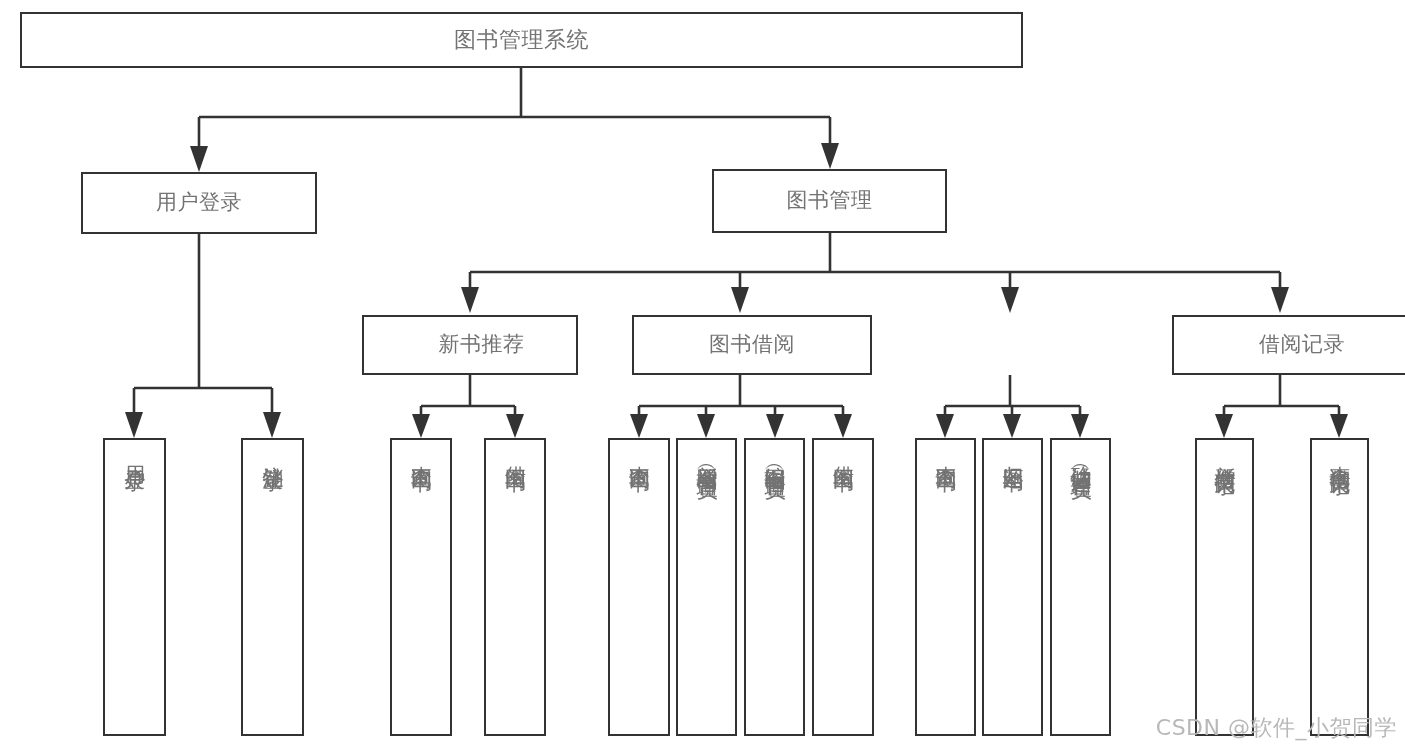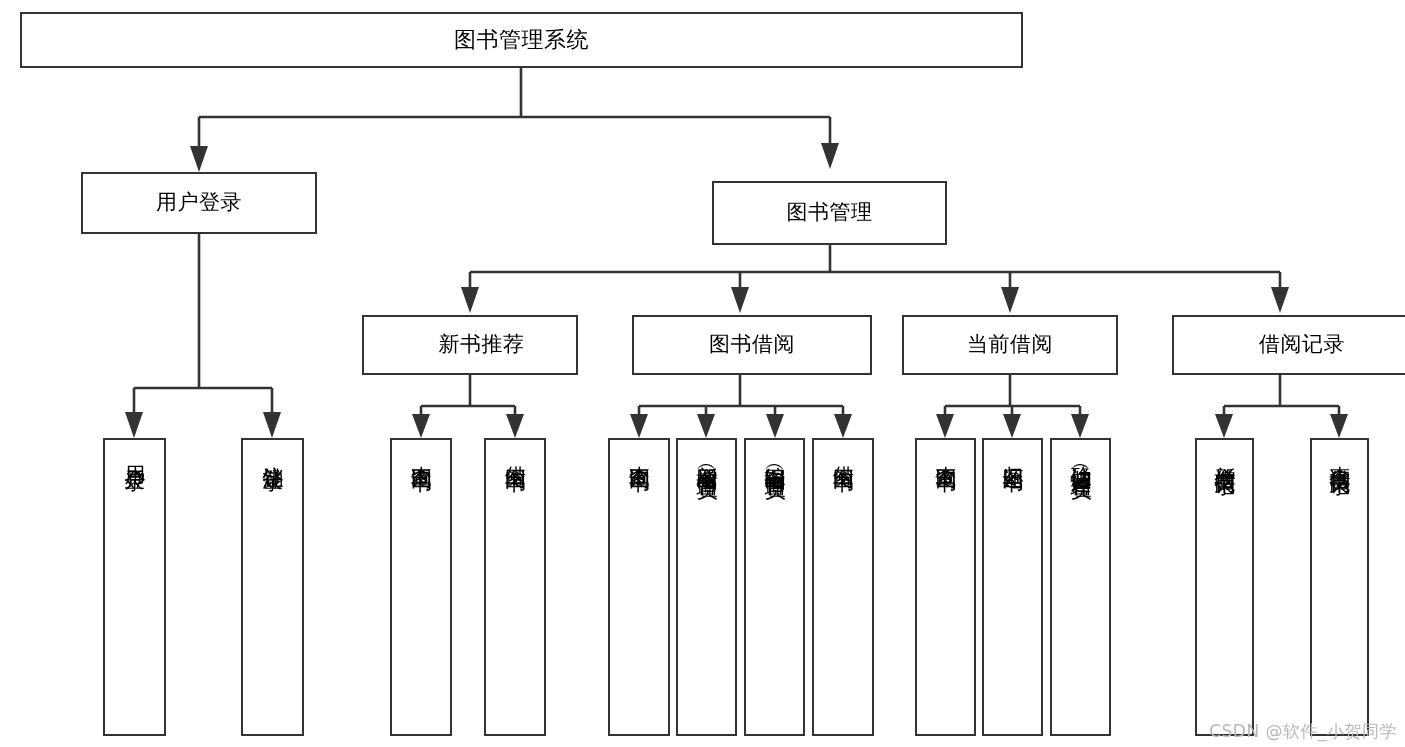--- a/index.html
+++ b/index.html
@@ -39,21 +39,21 @@
   .node {
     position: absolute;
     box-sizing: border-box;
     background: #ffffff;
     border: 2.6px solid #333333;
     display: flex;
     align-items: center;
     justify-content: center;
   }
   .node .label {
-    color: #000000;
+    color: #737373;
     line-height: 1.22;
     text-align: left;
     white-space: pre;
   }
   
   .node.horiz .label {
     font-size: 21px;
     letter-spacing: 0.5px;
   }
   .node.root .label {
@@ -71,21 +71,21 @@
     text-orientation: upright;
     letter-spacing: 2px;
     line-height: 1.0;
     white-space: pre;
   }
   
   #watermark {
     position: absolute;
     right: 8px;
     bottom: 4px;
-    font-size: 17px;
+    font-size: 22px;
     color: #b8b8b8;
     font-family: "DejaVu Sans", "Liberation Sans", sans-serif;
     letter-spacing: 0.5px;
     white-space: nowrap;
     user-select: none;
   }
 </style>
 </head>
 <body>
 
@@ -154,35 +154,32 @@
   </svg>
 
   <div class="node horiz root" style="left:20px; top:12px; width:1003px; height:56px;">
     <span class="label">图书管理系统</span>
   </div>
 
   <div class="node horiz" style="left:81px; top:172px; width:236px; height:62px;">
     <span class="label">用户登录</span>
   </div>
 
-  <div class="node horiz" style="left:712px; top:181px; width:235px; height:64px;">
+  <div class="node horiz" style="left:712px; top:169px; width:235px; height:64px;">
     <span class="label">图书管理</span>
   </div>
 
   <div class="node horiz" style="left:362px; top:315px; width:216px; height:60px;padding-left:23px;">
     <span class="label">新书推荐</span>
   </div>
 
   <div class="node horiz" style="left:632px; top:315px; width:240px; height:60px;">
     <span class="label">图书借阅</span>
   </div>
 
-  <div class="node horiz" style="left:902px; top:315px; width:216px; height:60px;">
-    <span class="label">当前借阅</span>
-  </div>
 
   <div class="node horiz" style="left:1172px; top:315px; width:260px; height:60px;">
     <span class="label">借阅记录</span>
   </div>
 
   <div class="node vert" style="left:103px; top:438px; width:63px; height:298px;">
     <span class="label">用户登录</span>
   </div>
 
   <div class="node vert" style="left:241px; top:438px; width:63px; height:298px;">

